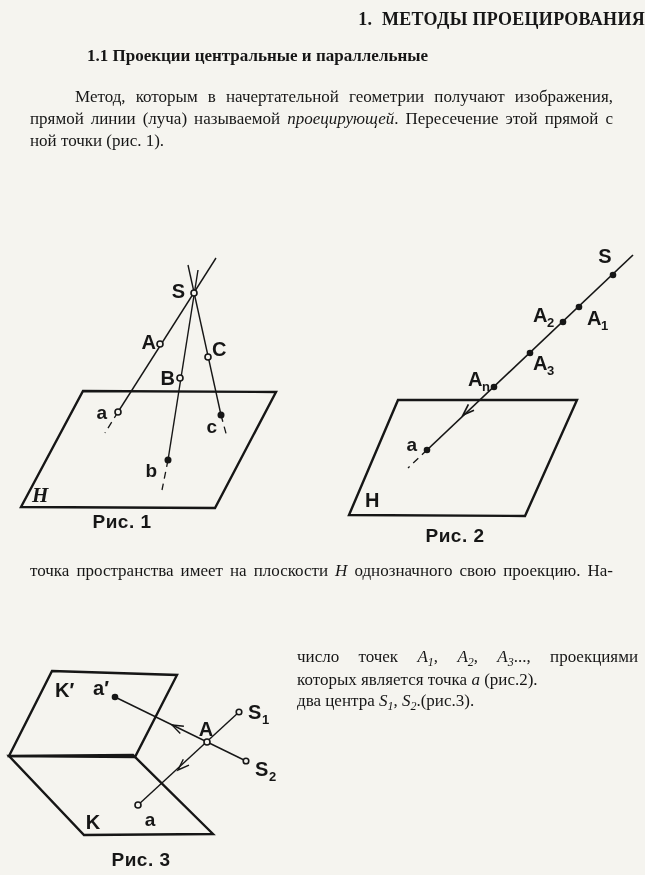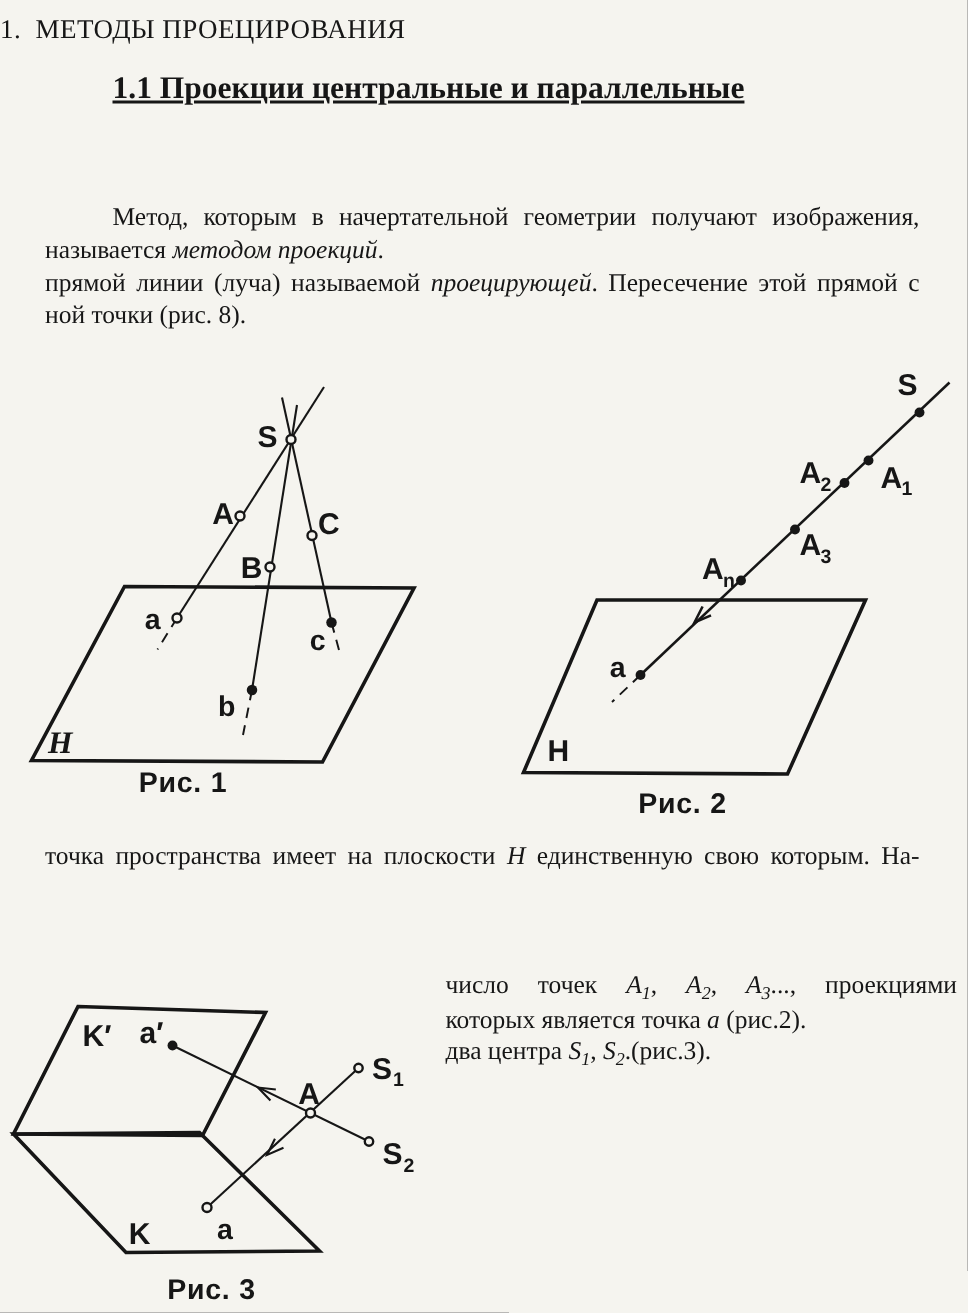--- a/index.html
+++ b/index.html
@@ -5,25 +5,25 @@
   html,body{margin:0;padding:0;background:#8a8a8a;}
   .page{
     position:relative;width:645px;height:875px;margin:0 auto;
     background:var(--paper,#f5f4ef);
     color:var(--ink,#161616);
     font-family:"Liberation Serif",serif;
     overflow:hidden;
   }
   .title{
     position:absolute;top:9px;left:0;width:100%;
-    text-align:left;font-weight:normal;font-size:18px;letter-spacing:.3px;
+    text-align:right;font-weight:bold;font-size:18px;letter-spacing:.3px;
   }
   .subtitle{
-    position:absolute;top:46px;left:75px;
-    font-weight:bold;font-size:21px;text-decoration:underline;
+    position:absolute;top:46px;left:87px;
+    font-weight:bold;font-size:17px;
   }
   .tblock{position:absolute;font-size:17px;}
   #block-intro{top:86px;left:30px;width:583px;line-height:21.8px;}
   #block-middle{top:560px;left:30px;width:583px;line-height:21.8px;}
   #block-rightcol{top:646px;left:297px;width:341px;line-height:21.1px;}
   .line{text-align:justify;text-align-last:justify;}
   .line.last{text-align-last:left;}
   .it{font-style:italic;}
   .sb{font-size:12px;position:relative;top:3.5px;}
   .fig{position:absolute;}
@@ -42,26 +42,25 @@
 </head>
 <body>
 
 <div class="page">
 
   <div class="title">1.&nbsp;&nbsp;МЕТОДЫ ПРОЕЦИРОВАНИЯ</div>
   <div class="subtitle">1.1 Проекции центральные и параллельные</div>
 
   <div class="tblock" id="block-intro">
     <div>
-        <div class="line" style="text-indent: 45px; margin-top: 48px;"><span>Метод, которым в начертательной геометрии получают изображения,</span></div>
-        <div class="line last"><span>называется </span><span class="it">методом проекций</span><span>.</span></div>
+        <div class="line" style="text-indent: 45px;"><span>Метод, которым в начертательной геометрии получают изображения,</span></div>
       </div>
     <div>
         <div class="line"><span>прямой линии (луча) называемой </span><span class="it">проецирующей</span><span>. Пересечение этой прямой с</span></div>
-        <div class="line last"><span>ной точки (рис. 8).</span></div>
+        <div class="line last"><span>ной точки (рис. 1).</span></div>
       </div>
   </div>
 
   <svg class="fig" style="left:10px;top:245px" width="300" height="295" viewBox="0 0 300 295">
     <polygon class="plane" points="73,146 266,147 205,263 11,262"></polygon>
     <line class="ray" x1="206" y1="13" x2="108" y2="167"></line>
     <line class="ray" x1="188" y1="25" x2="158" y2="215"></line>
     <line class="ray" x1="178" y1="20" x2="211" y2="170"></line>
     <line class="dash" x1="108" y1="167" x2="95" y2="188"></line>
     <line class="dash" x1="158" y1="215" x2="152" y2="245"></line>
@@ -104,21 +103,21 @@
     <text class="fsub" x="217" y="130" text-anchor="start">3</text>
     <text class="flabel" x="138" y="141" text-anchor="start">A</text>
     <text class="fsub" x="152" y="146" text-anchor="start">n</text>
     <text class="flabel small" x="87" y="206" text-anchor="end">a</text>
     <text class="flabel" x="35" y="262" text-anchor="start">H</text>
     <text class="fcap" x="125" y="297" text-anchor="middle">Рис. 2</text>
   </svg>
 
   <div class="tblock" id="block-middle">
     <div>
-        <div class="line"><span>точка пространства имеет на плоскости </span><span class="it">Н</span><span> единственную свою которым. На-</span></div>
+        <div class="line"><span>точка пространства имеет на плоскости </span><span class="it">Н</span><span> однозначного свою проекцию. На-</span></div>
       </div>
   </div>
 
   <div class="tblock" id="block-rightcol">
     <div>
         <div class="line"><span>число точек </span><span class="it">A</span><span class="it sb">1</span><span>, </span><span class="it">A</span><span class="it sb">2</span><span>, </span><span class="it">A</span><span class="it sb">3</span><span>..., проекциями</span></div>
         <div class="line last"><span>которых является точка </span><span class="it">а</span><span> (рис.2).</span></div>
       </div>
     <div>
         <div class="line last"><span>два центра </span><span class="it">S</span><span class="it sb">1</span><span>, </span><span class="it">S</span><span class="it sb">2</span><span>.(рис.3).</span></div>

